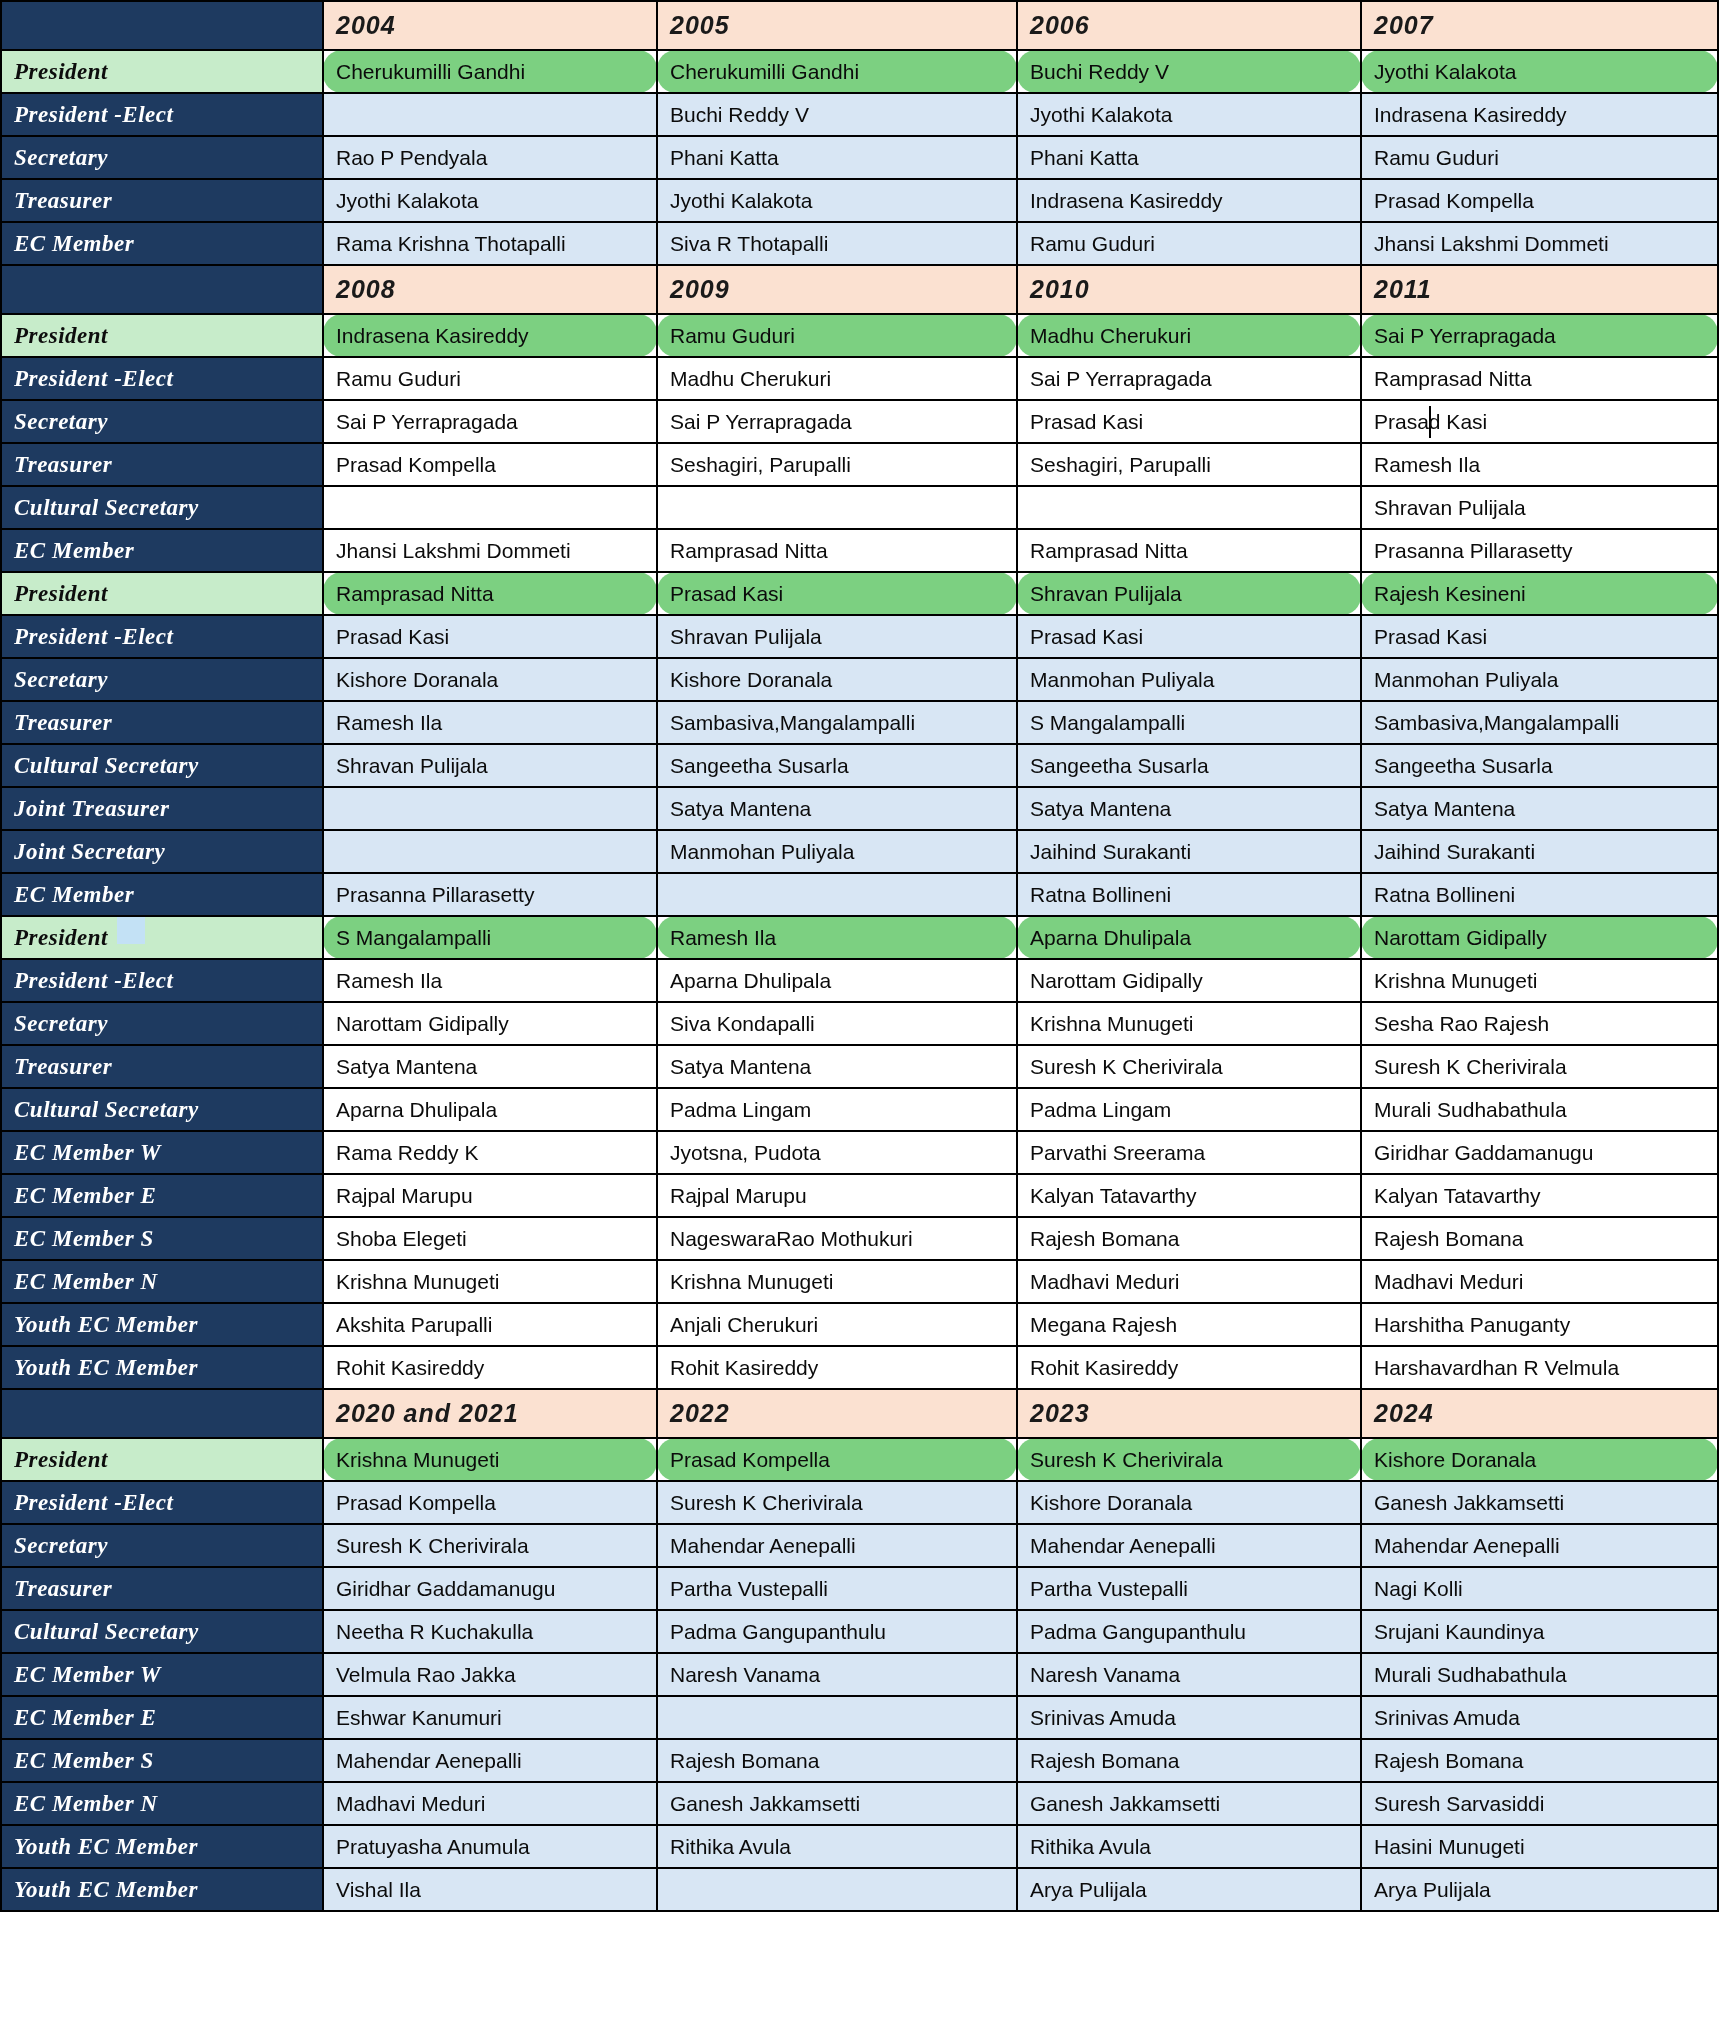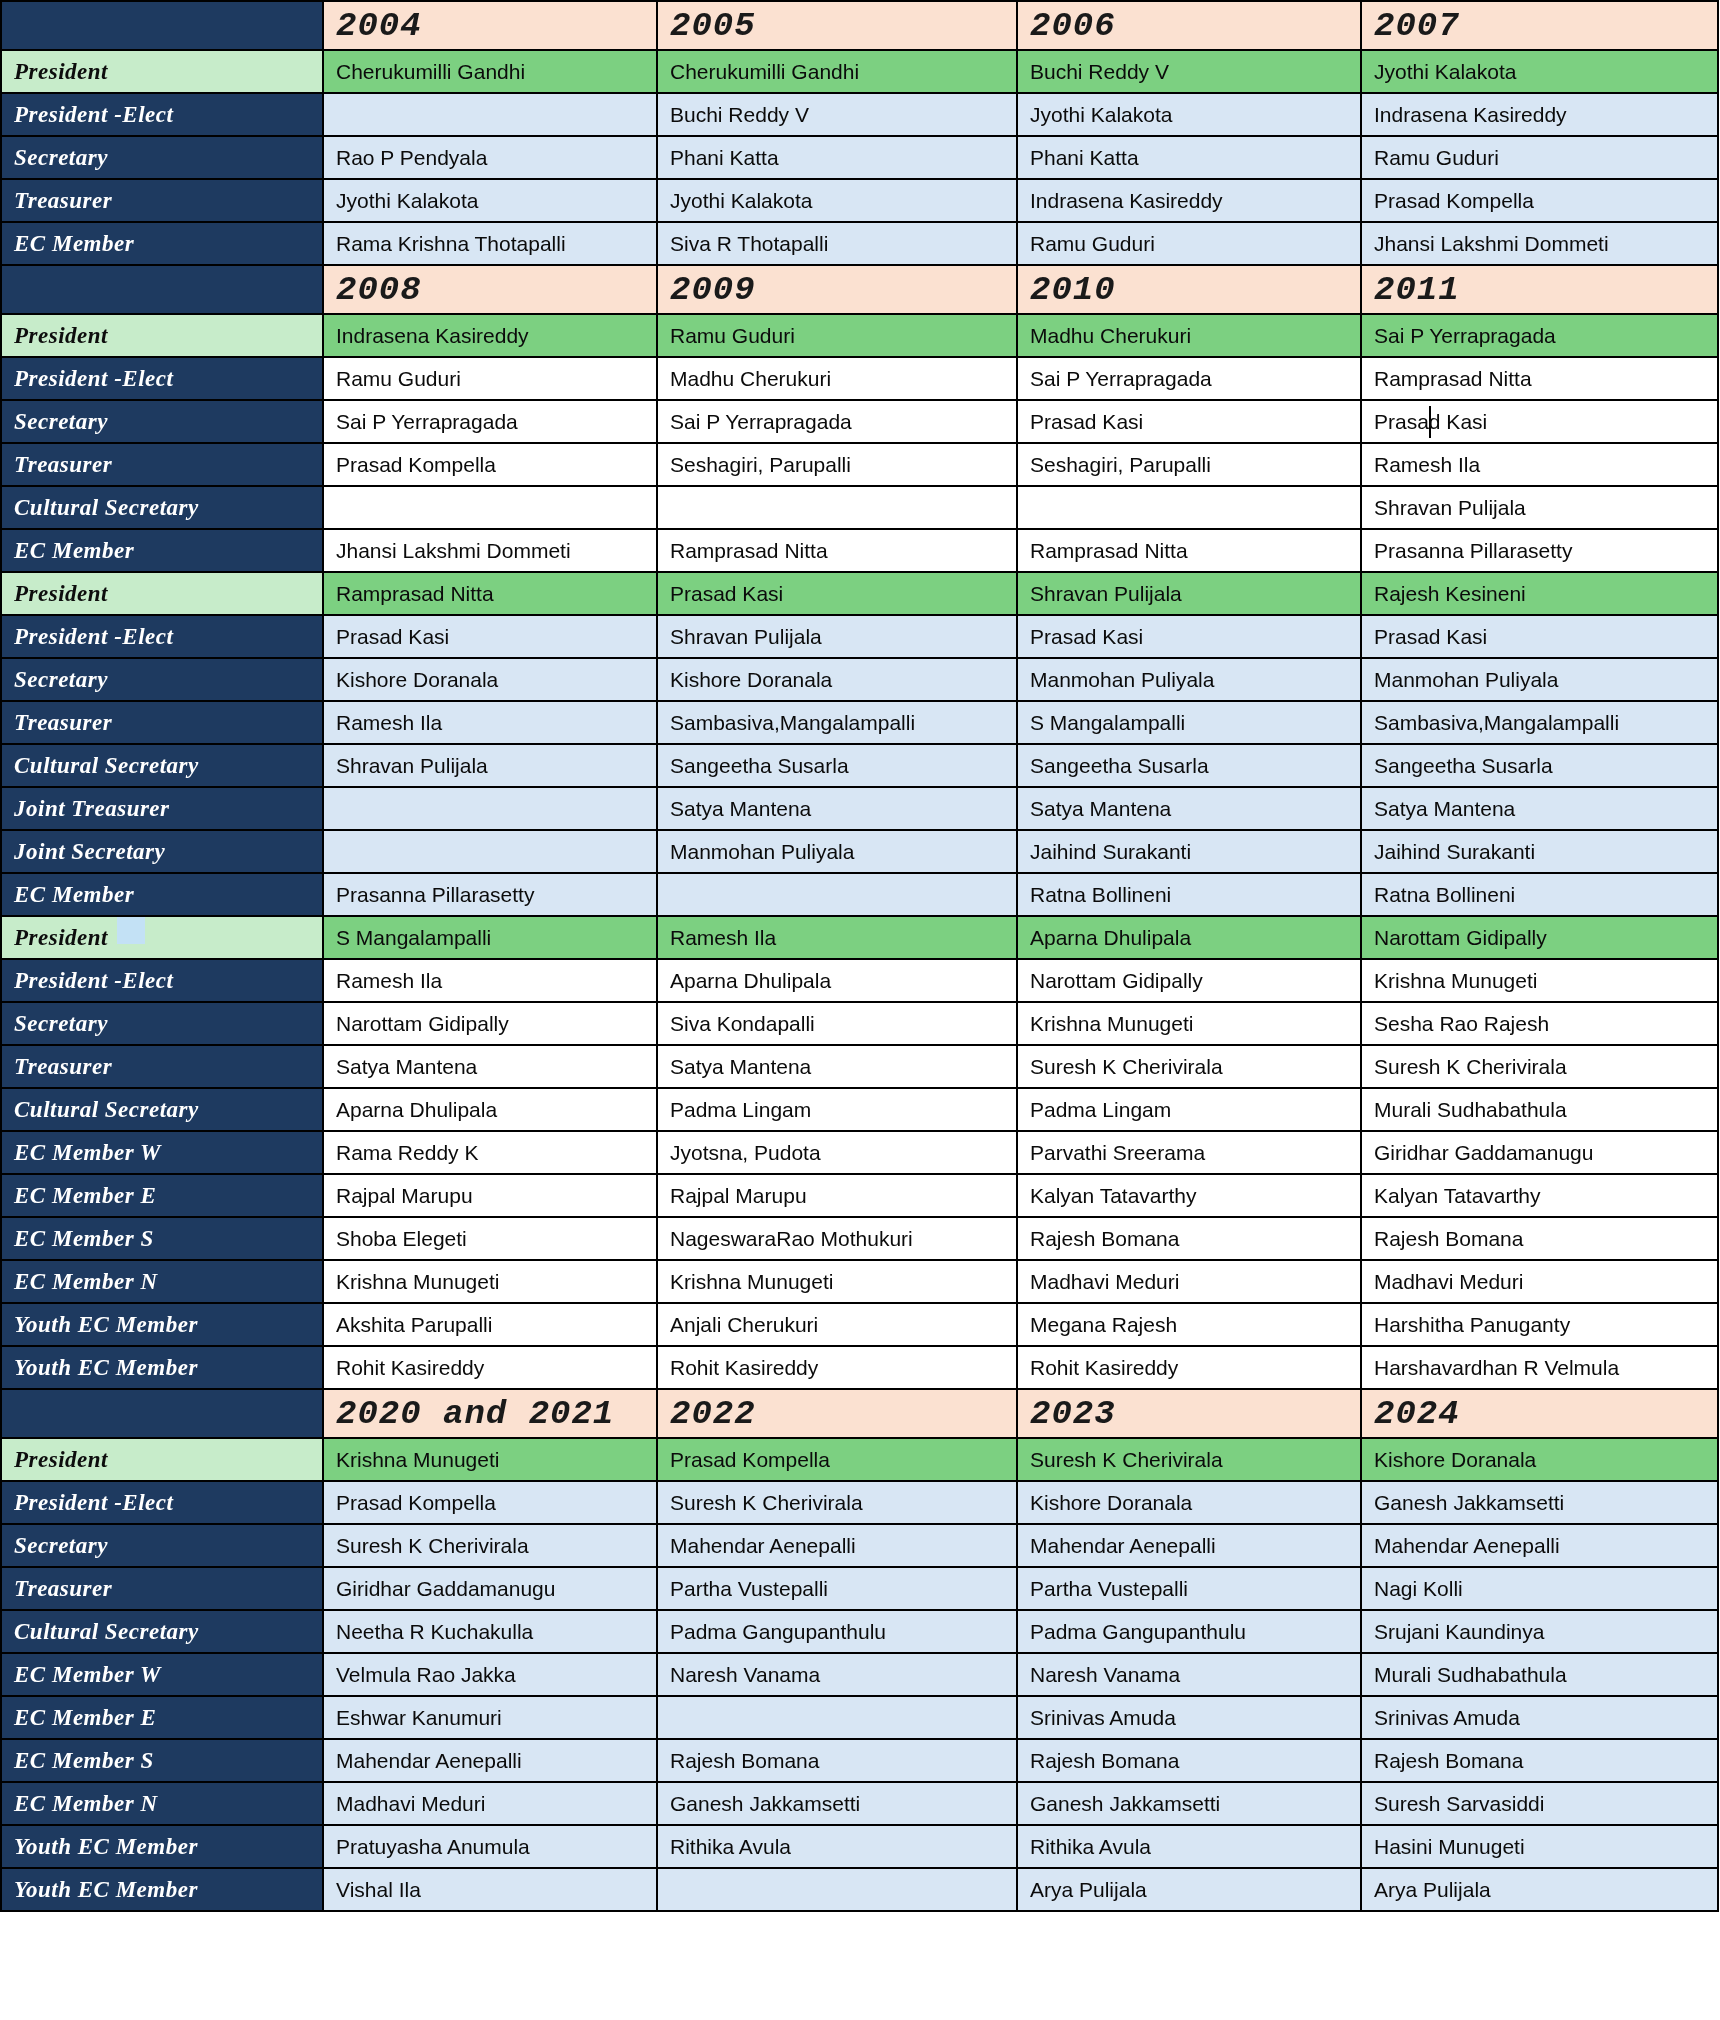--- a/index.html
+++ b/index.html
@@ -27,27 +27,27 @@
   tr.year-header-row{height:49px;}
   tr.officer-row{height:43px;}
   td.label-cell{
     background:var(--navy);color:var(--label-text);
     font-family:Liberation Serif, serif;font-style:italic;font-weight:bold;
     font-size:23px;letter-spacing:.5px;
   }
   td.corner-cell{background:var(--navy);}
   td.year-cell{
     background:var(--peach);color:#1a1a1a;
-    font-family:Liberation Mono, monospace;font-style:italic;font-weight:bold;
-    font-size:34px;letter-spacing:1px;
+    font-family:Liberation Sans, sans-serif;font-style:italic;font-weight:bold;
+    font-size:25px;letter-spacing:1px;
   }
   td.president-label{
     background:var(--pale-green);color:#0d0d0d;
   }
-  td.president-cell{background:var(--green);}
+  td.president-cell{background:var(--green);border-radius:19px;}
   tr.bg-blue td.officer-cell{background:var(--light-blue);}
   tr.bg-white td.officer-cell{background:var(--white-row);}
   .caret{
     position:absolute;left:67px;top:5px;width:2px;height:32px;
     background:#000;
   }
   .hl{
     position:absolute;left:115px;top:0;width:28px;height:65%;
     background:var(--highlight);
   }

